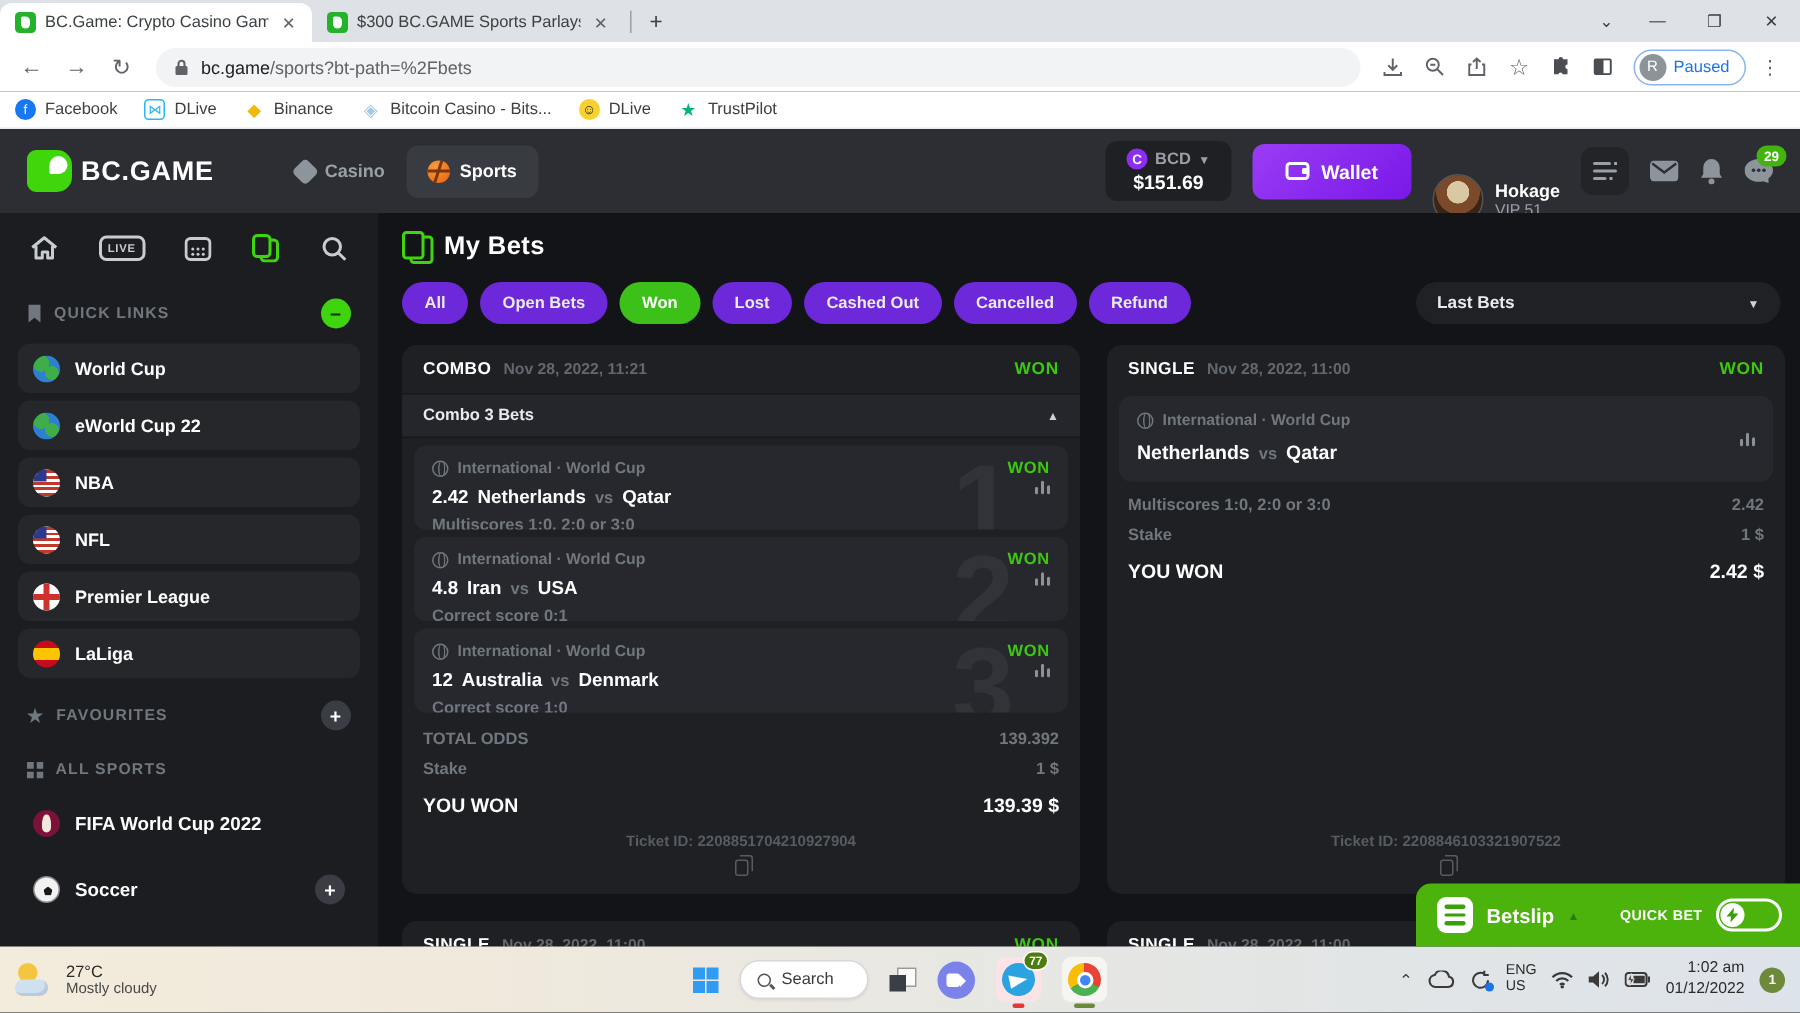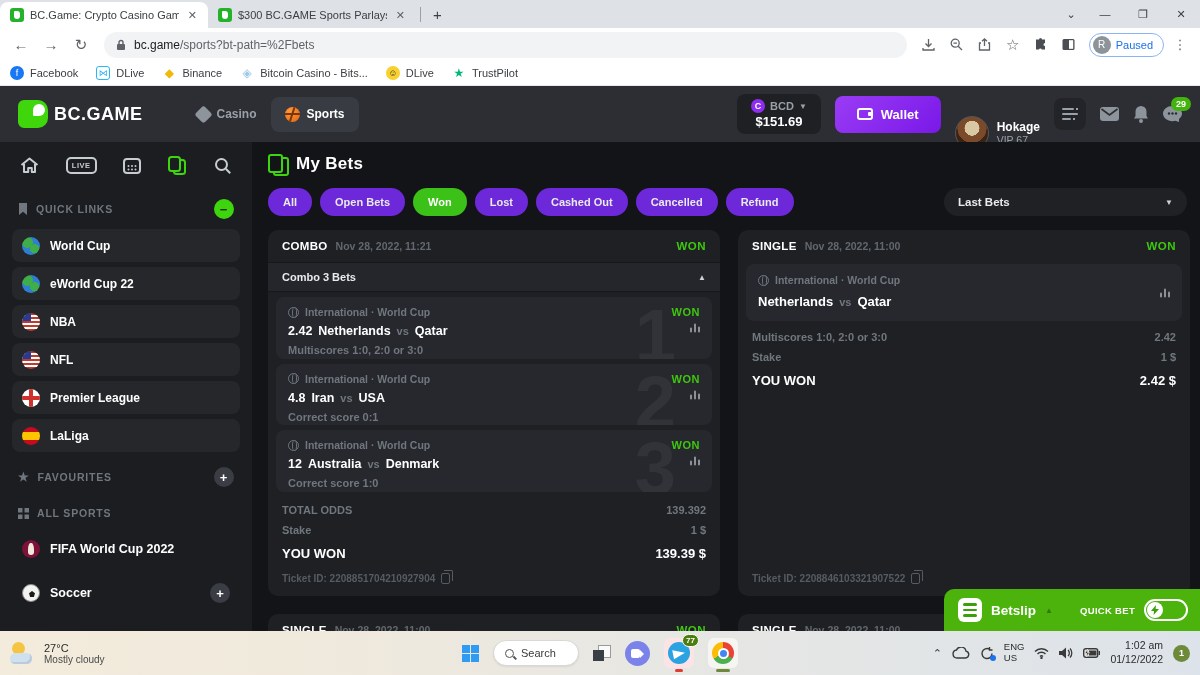--- a/index.html
+++ b/index.html
@@ -122,21 +122,21 @@
   .leg-match .vs { color:#70777e; font-size:11px; }
   .leg-market { color:#70777e; font-size:11px; font-weight:bold; margin-top:6px; }
   .wm { position:absolute; right:36px; top:2px; font-size:74px; font-weight:bold; color:rgba(255,255,255,.055); line-height:1; }
   .bars { position:absolute; right:12px; top:50%; transform:translateY(-50%); display:flex; align-items:flex-end; gap:2px; }
   .bars i { width:2px; background:#8b9197; border-radius:1px; display:block; }
   .bars i:nth-child(1){height:5px;} .bars i:nth-child(2){height:9px;} .bars i:nth-child(3){height:6px;}
   .sum-row { display:flex; align-items:center; padding:4px 14px; font-size:11px; font-weight:bold; color:#70777e; }
   .sum-row .val { margin-left:auto; }
   .sum-row.big { color:#fff; font-size:13px; padding-top:6px; }
   .sum-row.first { margin-top:8px; }
-  .ticket-row { display:flex; align-items:center; gap:6px; padding:8px 14px 12px 14px; color:#565c63; font-size:10px; font-weight:bold; }
+  .ticket-row { display:flex; align-items:center; gap:6px; padding:8px 14px 12px 14px; color:#565c63; font-size:10px; font-weight:bold;flex-direction:column; }
   .copy-ic { width:9px; height:11px; border:1.5px solid #565c63; border-radius:2px; position:relative; }
   .copy-ic::after { content:""; position:absolute; left:2px; top:-4px; width:8px; height:10px; border-top:1.5px solid #565c63; border-right:1.5px solid #565c63; border-radius:0 2px 0 0; }
   .event-block { background:#26282d; border-radius:8px; margin:2px 8px 6px 8px; padding:10px 12px 12px 12px; position:relative; }
   .event-match { display:flex; align-items:baseline; gap:6px; margin-top:8px; color:#fff; font-size:13px; font-weight:bold; }
   .event-match .vs { color:#70777e; font-size:11px; }
   .spacer { flex:1; }
   .partial-row { height:23px; overflow:hidden; }
 
   
   .betslip { position:absolute; right:0; top:589px; width:256px; height:42px; background:#4cb30d; border-radius:10px 0 0 0; display:flex; align-items:center; padding:0 12px 0 14px; gap:9px; z-index:6; }
@@ -307,21 +307,21 @@
       <div class="balance">$151.69</div>
     </div>
     <div class="wallet-btn">
       <span class="wallet-ic"></span>
       <span>Wallet</span>
     </div>
     <div class="user">
       <div class="avatar"></div>
       <div>
         <div class="u-name">Hokage</div>
-        <div class="u-vip">VIP 67</div>
+        <div class="u-vip">VIP 51</div>
       </div>
     </div>
     <div class="hdr-ic-box">
       <svg width="16" height="12" viewBox="0 0 16 12">
           <rect x="0" y="0" width="12" height="2" rx="1" fill="#9aa0a8"></rect>
           <rect x="0" y="5" width="16" height="2" rx="1" fill="#9aa0a8"></rect>
           <rect x="0" y="10" width="9" height="2" rx="1" fill="#9aa0a8"></rect>
           <rect x="14" y="0" width="2" height="2" fill="#9aa0a8"></rect>
           <rect x="11" y="10" width="2" height="2" fill="#9aa0a8"></rect>
         </svg>

